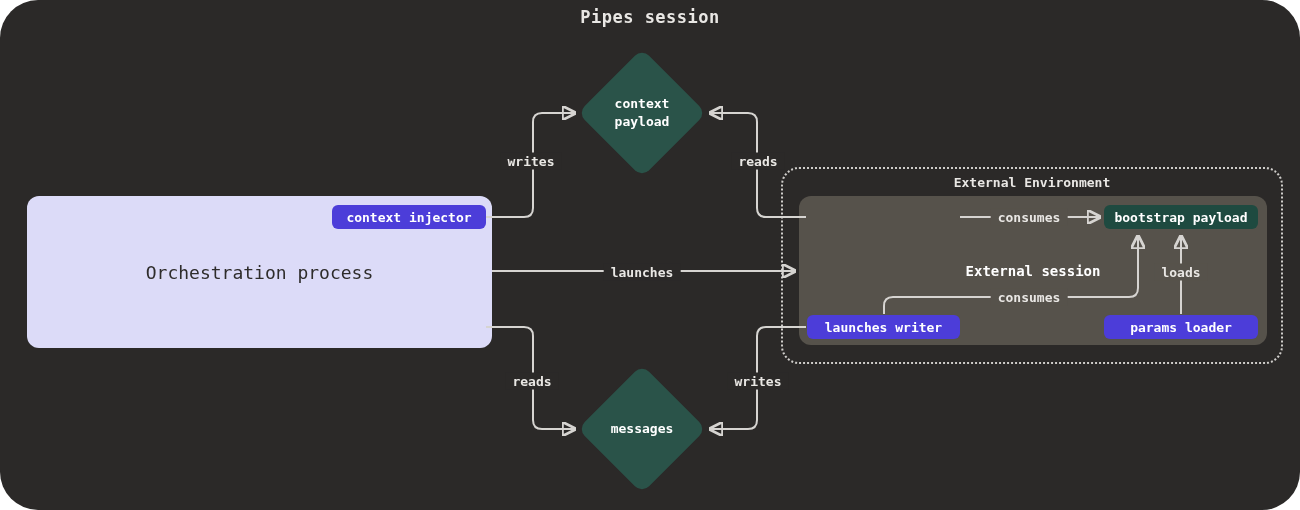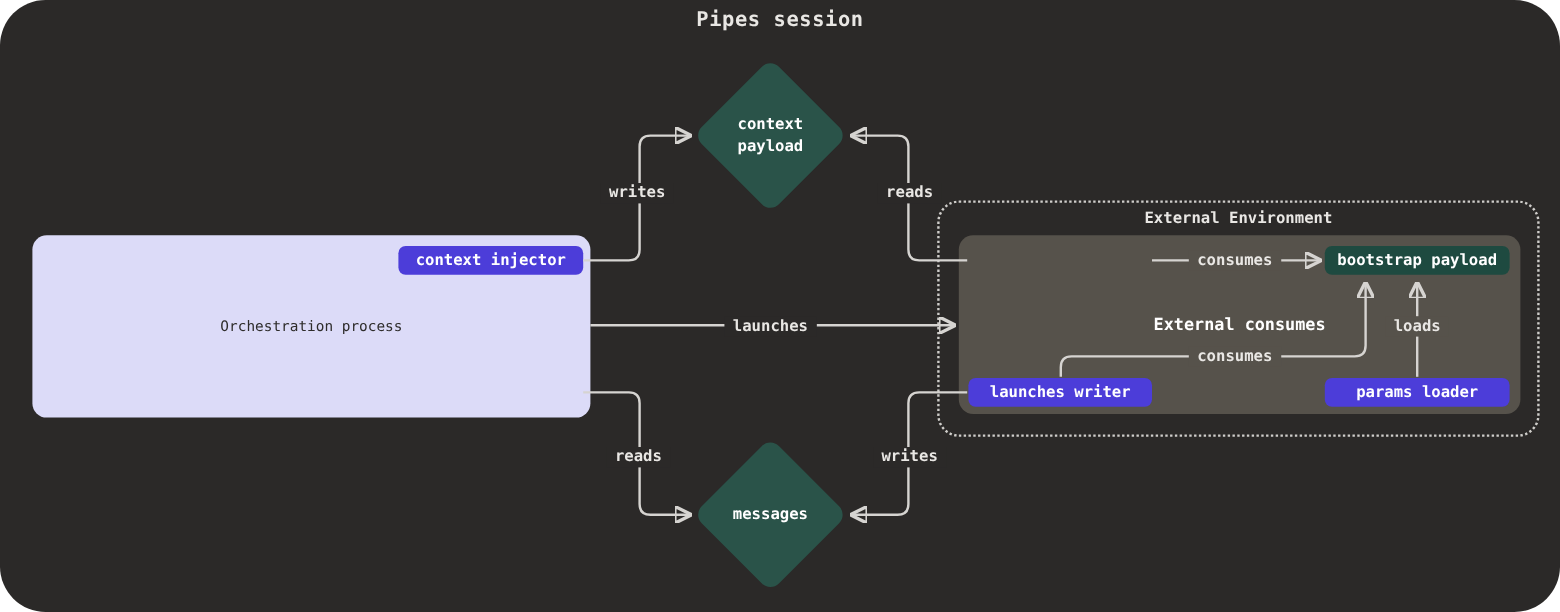--- a/index.html
+++ b/index.html
@@ -15,21 +15,21 @@
     color:var(--text-light);font-size:17px;font-weight:700;letter-spacing:.5px;}
   
   .diamond{position:absolute;width:91px;height:91px;border-radius:10px;
     background:var(--diamond-green);transform:translate(-50%,-50%) rotate(45deg);}
   .diamond-label{position:absolute;transform:translate(-50%,-50%);color:#fff;
     font-size:13px;font-weight:700;text-align:center;line-height:1.35;white-space:pre-line;}
   
   .orch{position:absolute;left:27px;top:196px;width:465px;height:152px;
     background:var(--lavender);border-radius:12px;}
   .orch-label{position:absolute;left:0;right:0;top:50%;transform:translateY(-50%);
-    text-align:center;color:var(--text-dark);font-size:12px;}
+    text-align:center;color:var(--text-dark);font-size:18px;}
   .chip{position:absolute;height:24px;border-radius:6px;background:var(--accent-purple);
     color:#fff;font-size:13px;font-weight:700;display:flex;align-items:center;
     justify-content:center;line-height:1;}
   .chip.green{background:var(--deep-green);text-align:right;}
   
   .ext-env{position:absolute;left:781px;top:167px;width:502px;height:197px;
     border:2px dotted var(--dotted-border);border-radius:18px;}
   .ext-env-label{position:absolute;left:0;right:0;top:6px;text-align:center;
     color:var(--text-light);font-size:13px;font-weight:700;}
   .ext-proc{position:absolute;left:799px;top:196px;width:468px;height:149px;
@@ -61,21 +61,21 @@
   <div class="orch">
     <div class="orch-label">Orchestration process</div>
     <div class="chip" style="left:305px;top:9px;width:154px;">context injector</div>
   </div>
 
   <div class="ext-env">
     <div class="ext-env-label">External Environment</div>
   </div>
 
   <div class="ext-proc">
-    <div class="ext-proc-label">External consumes</div>
+    <div class="ext-proc-label">External session</div>
     <div class="chip green" style="left:305px;top:9px;width:154px;">bootstrap payload</div>
     <div class="chip" style="left:8px;top:119px;width:153px;">launches writer</div>
     <div class="chip" style="left:305px;top:119px;width:154px;">params loader</div>
   </div>
 
   <svg class="wires" viewBox="0 0 1300 510">
     <defs>
       <marker id="arrowhead" viewBox="0 0 10 10" refX="9" refY="5" markerWidth="7" markerHeight="7" orient="auto-start-reverse">
         <path d="M0,0 L10,5 L0,10 z" fill="var(--line,#d6d4d1)" stroke="none"></path>
       </marker>

